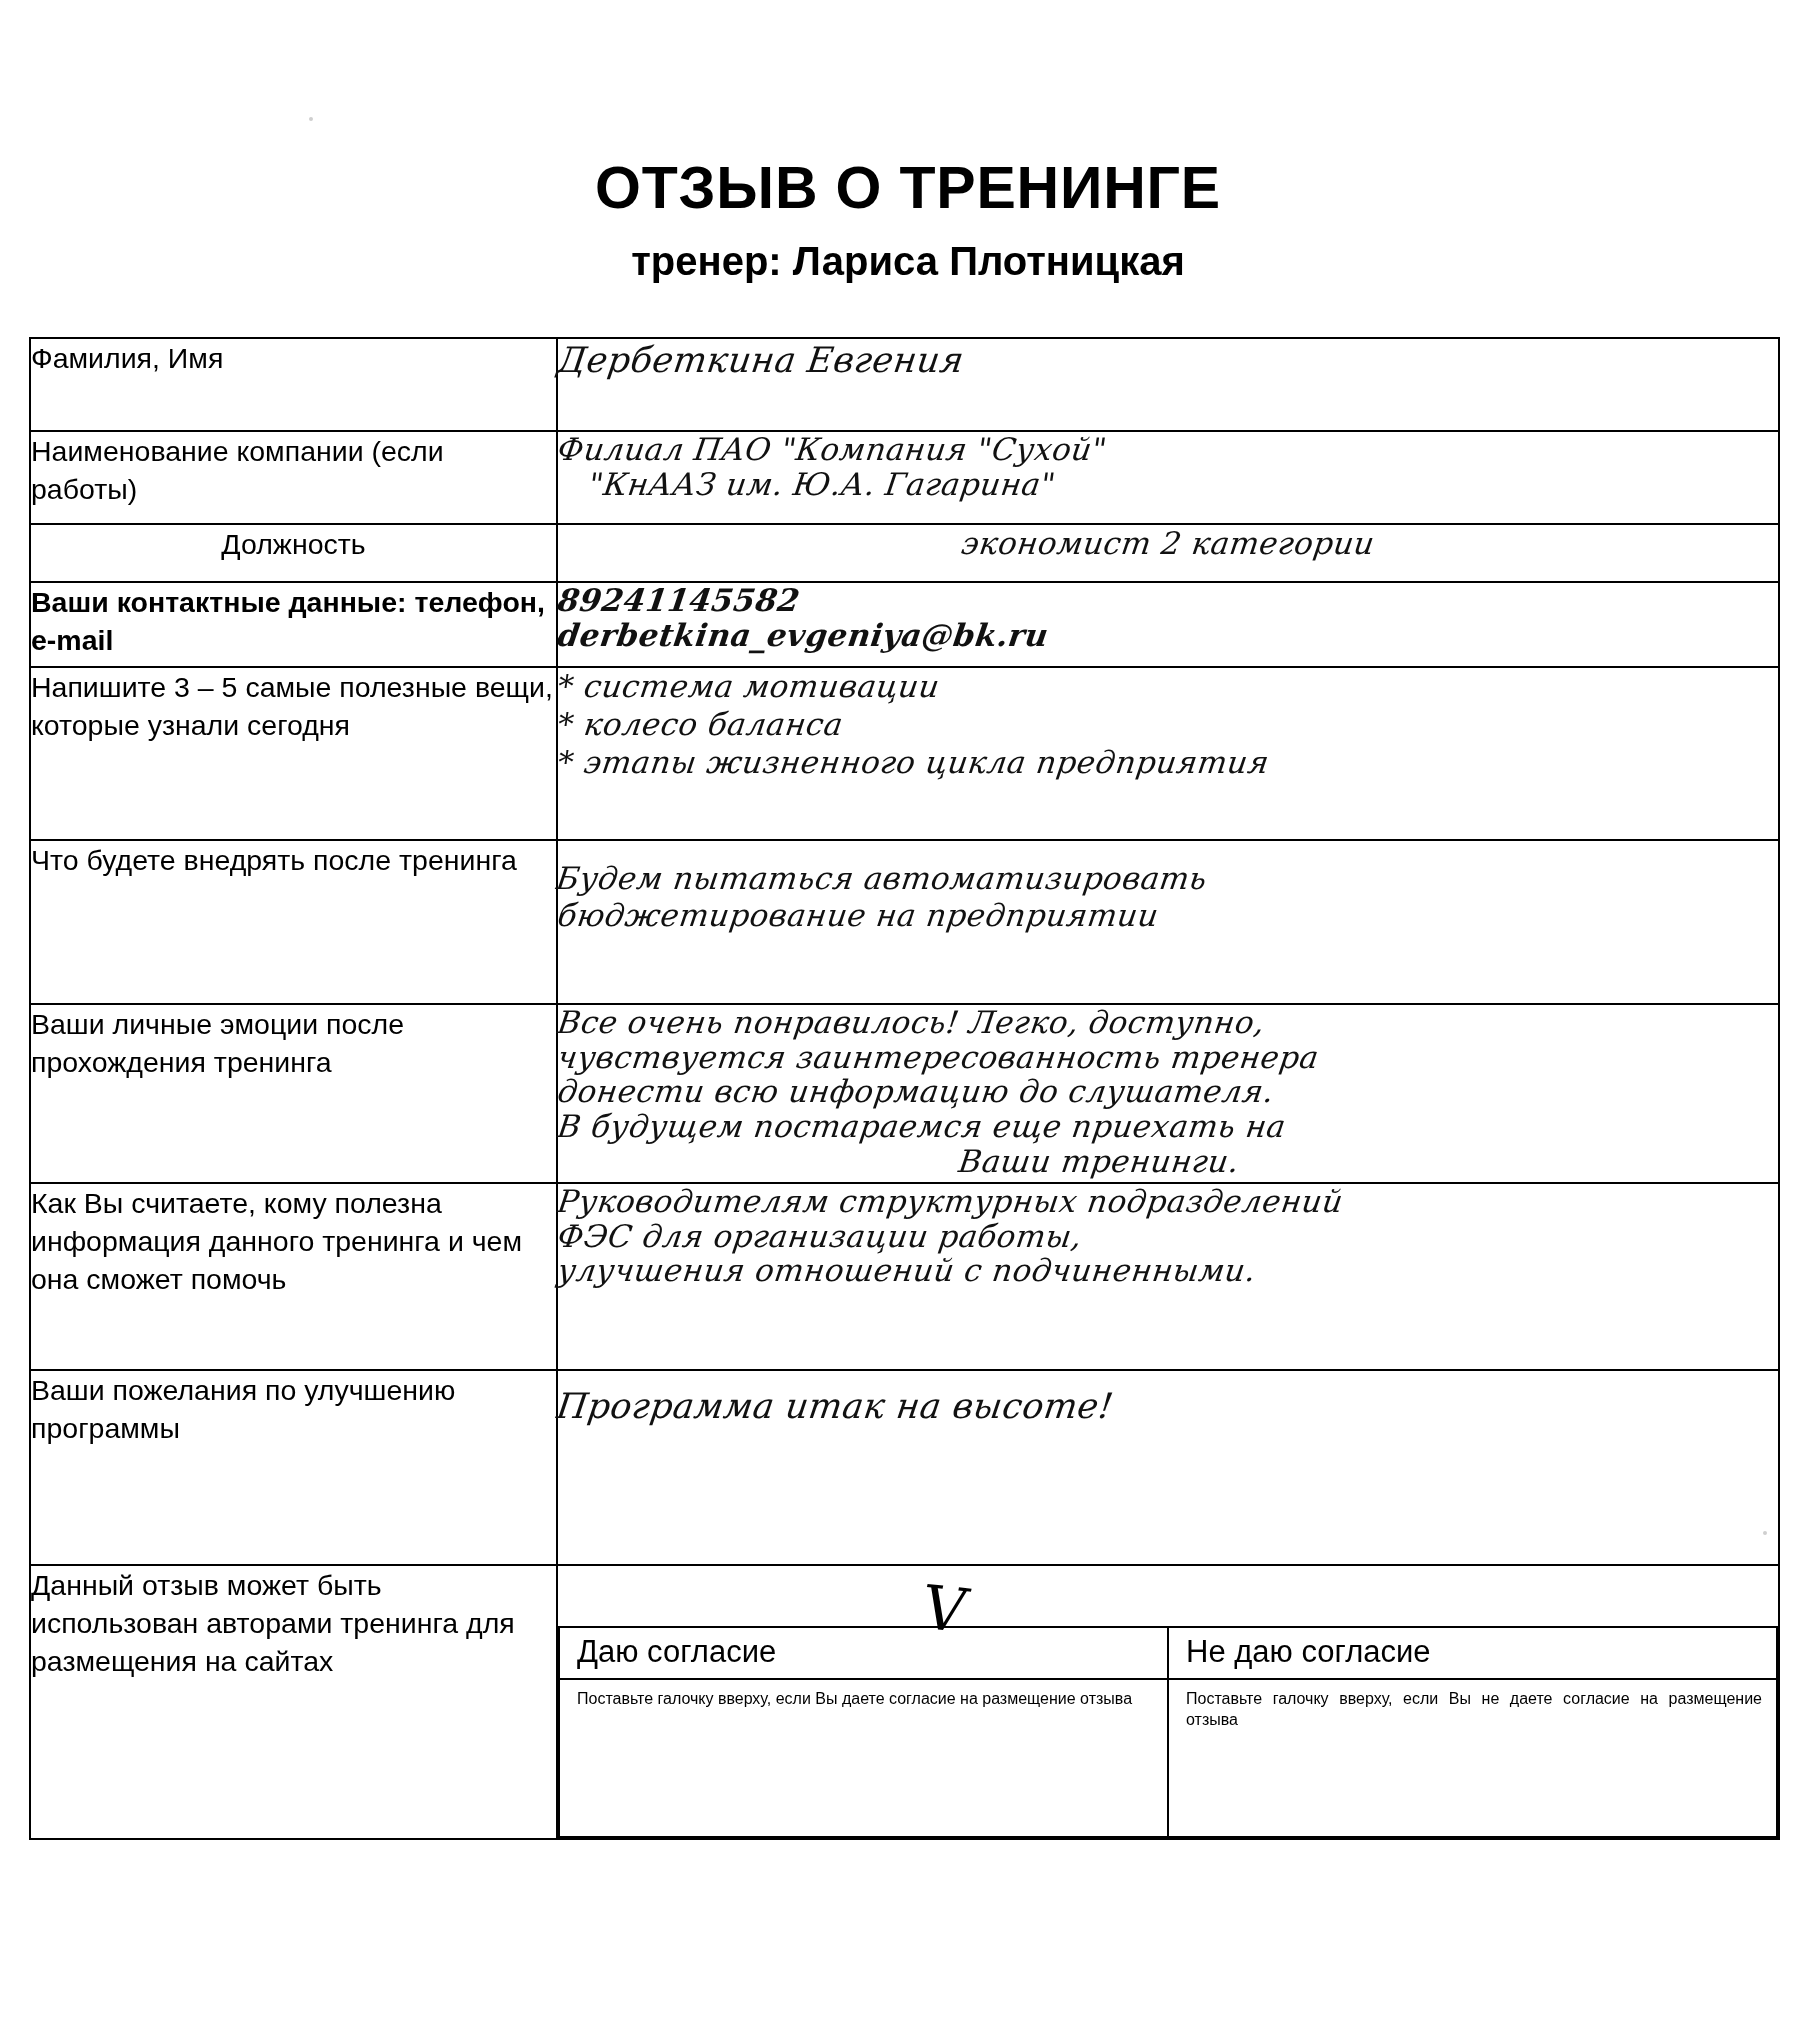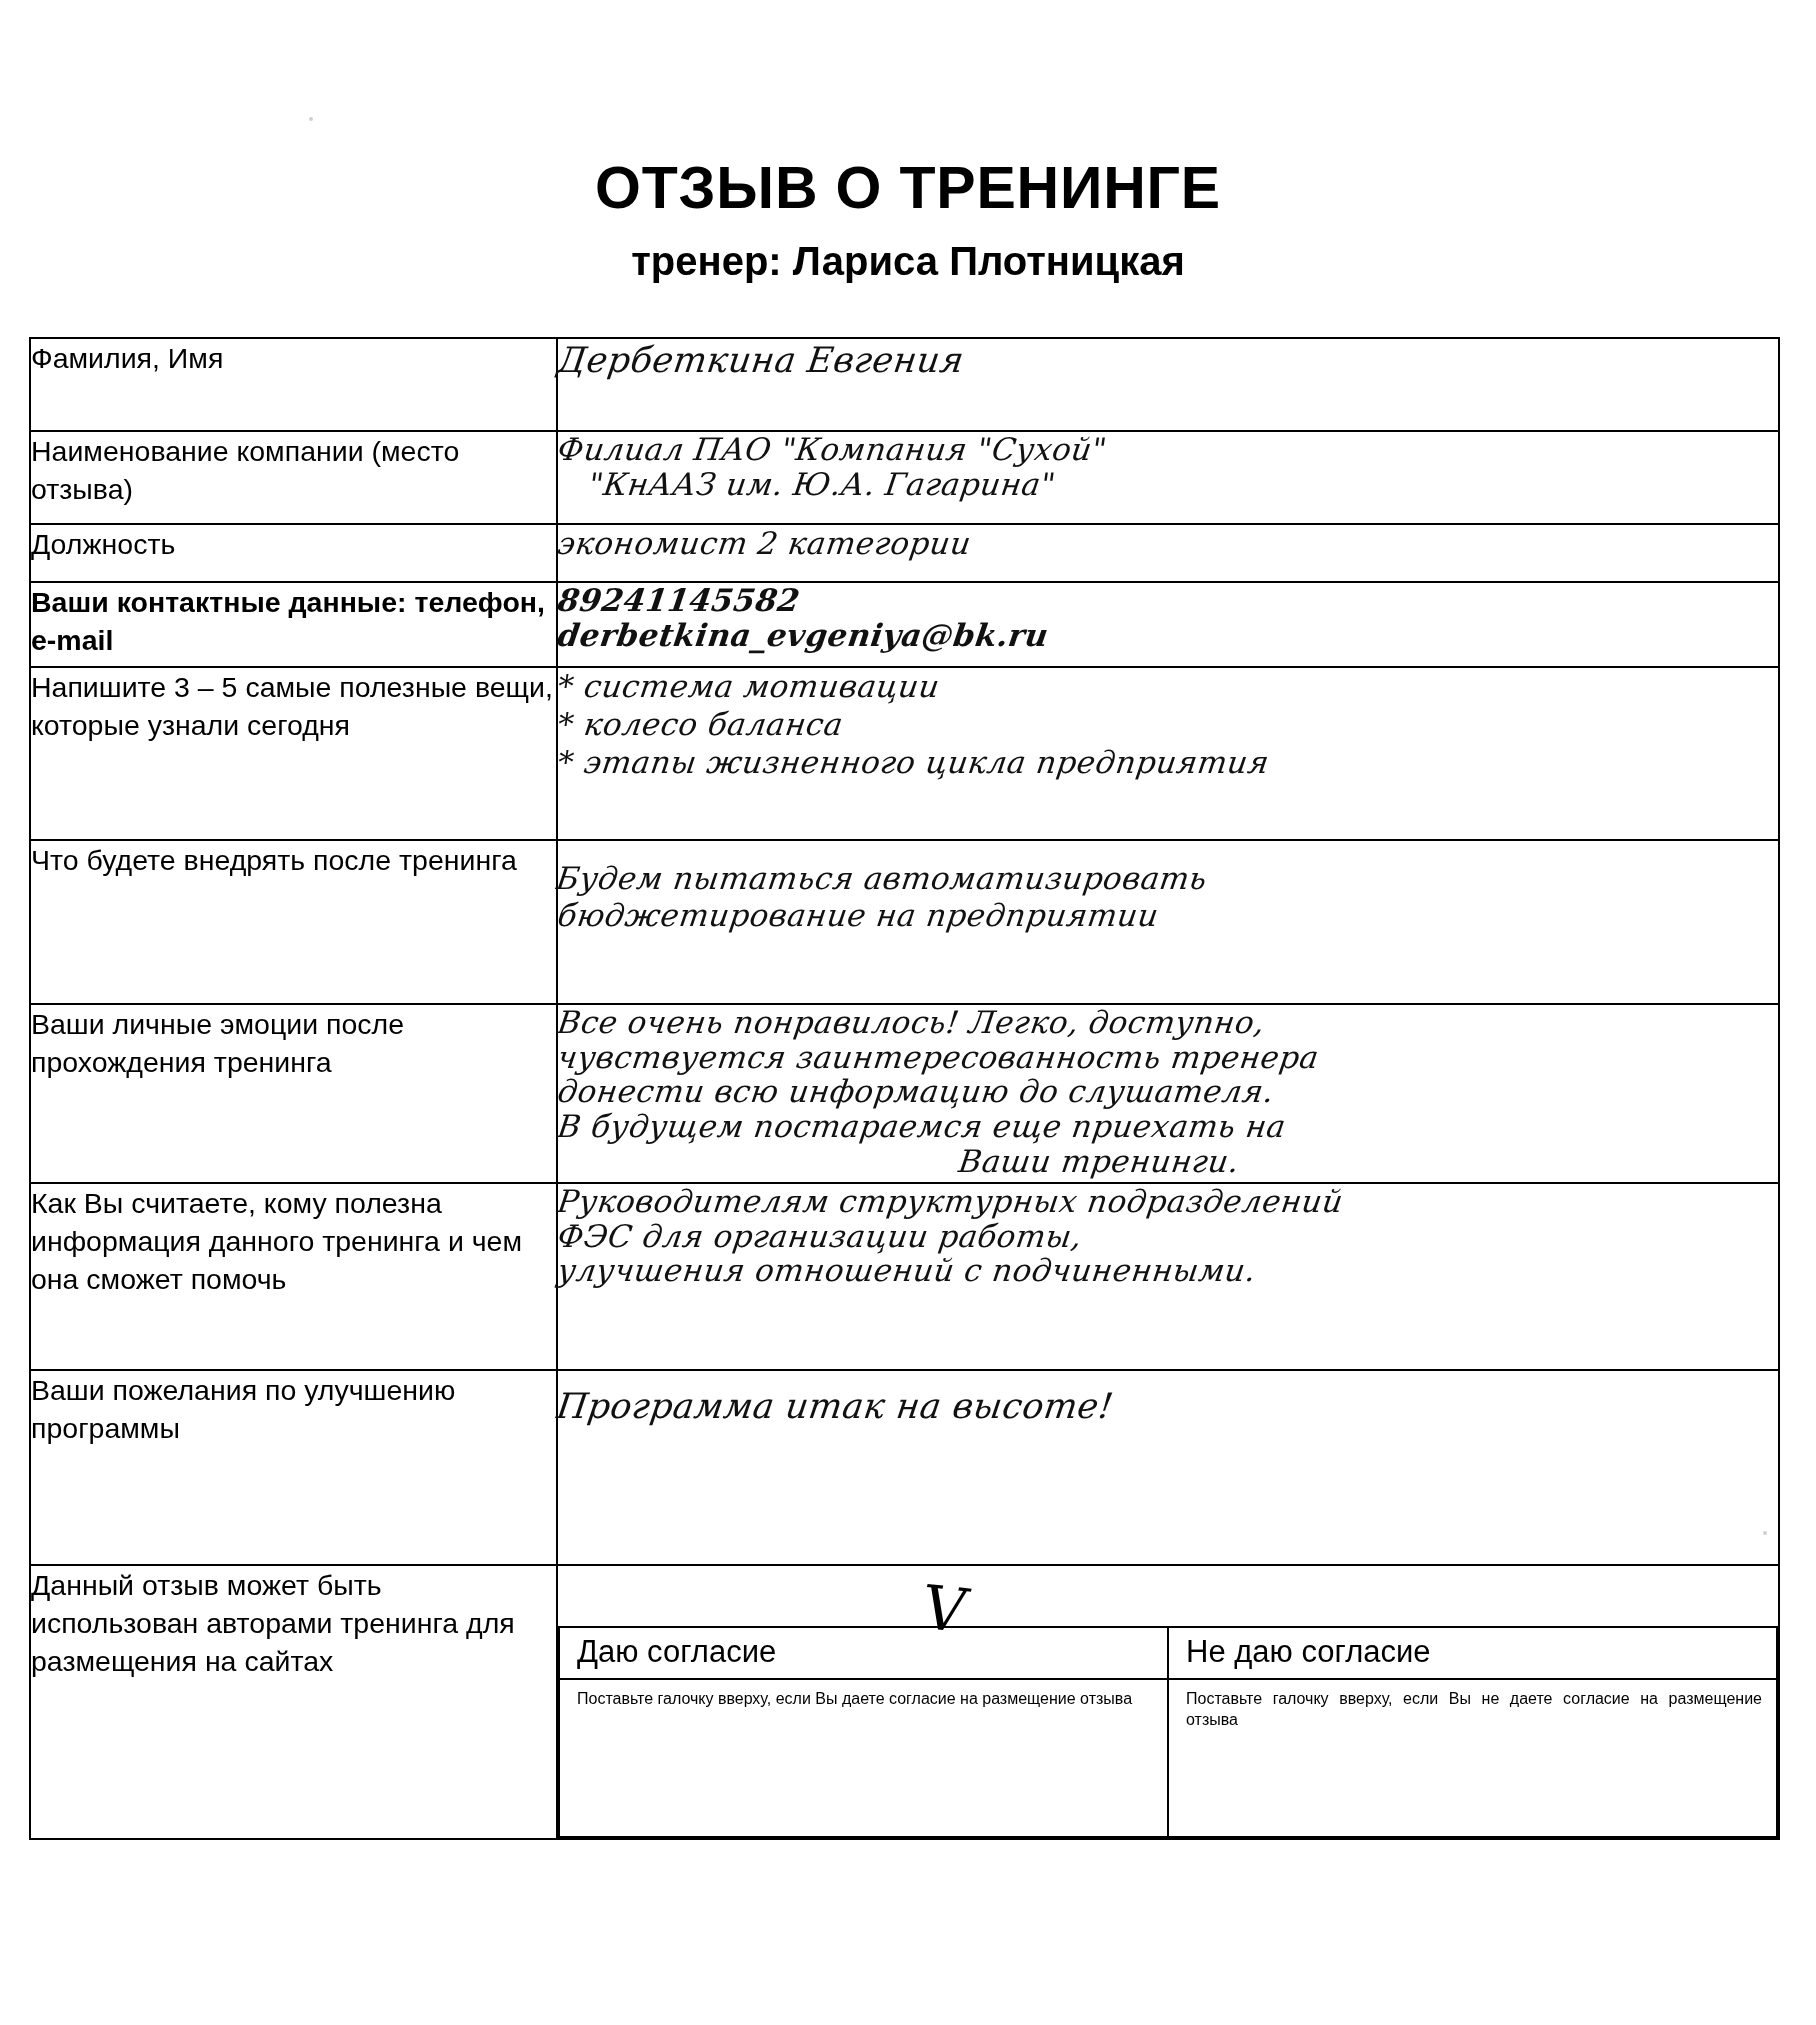--- a/index.html
+++ b/index.html
@@ -68,21 +68,21 @@
     color: #111111;
     transform: skewX(-8deg);
     letter-spacing: 0.4px;
     white-space: pre-wrap;
     word-break: break-word;
   }
   .hand.big { font-size: 35px; }
   .hand.tight { line-height: 1.12; }
   .row-name td { height: 91px; }
   .row-company td { height: 91px; }
-  .row-position td { height: 56px; }
+  .row-position td { height: 56px; text-align: center; }
   .row-contacts td { height: 83px; font-weight: bold; }
   .row-useful td { height: 171px; }
   .row-implement td { height: 162px; }
   .row-emotions td { height: 177px; }
   .row-who td { height: 185px; }
   .row-wishes td { height: 193px; }
   .row-consent td { height: 208px; }
 
   .consent-label {
     padding-top: 15.4px;
@@ -153,21 +153,21 @@
     <tbody>
 
       <tr class="row-name">
         <td class="label-cell">Фамилия, Имя</td>
         <td class="value-cell">
           <div class="hand big">Дербеткина Евгения</div>
         </td>
       </tr>
 
       <tr class="row-company">
-        <td class="label-cell">Наименование компании (место отзыва)</td>
+        <td class="label-cell">Наименование компании (если работы)</td>
         <td class="value-cell">
           <div class="hand tight">Филиал ПАО "Компания "Сухой"</div>
           <div class="hand tight indent-1">"КнААЗ им. Ю.А. Гагарина"</div>
         </td>
       </tr>
 
       <tr class="row-position">
         <td class="label-cell">Должность</td>
         <td class="value-cell">
           <div class="hand">экономист 2 категории</div>

